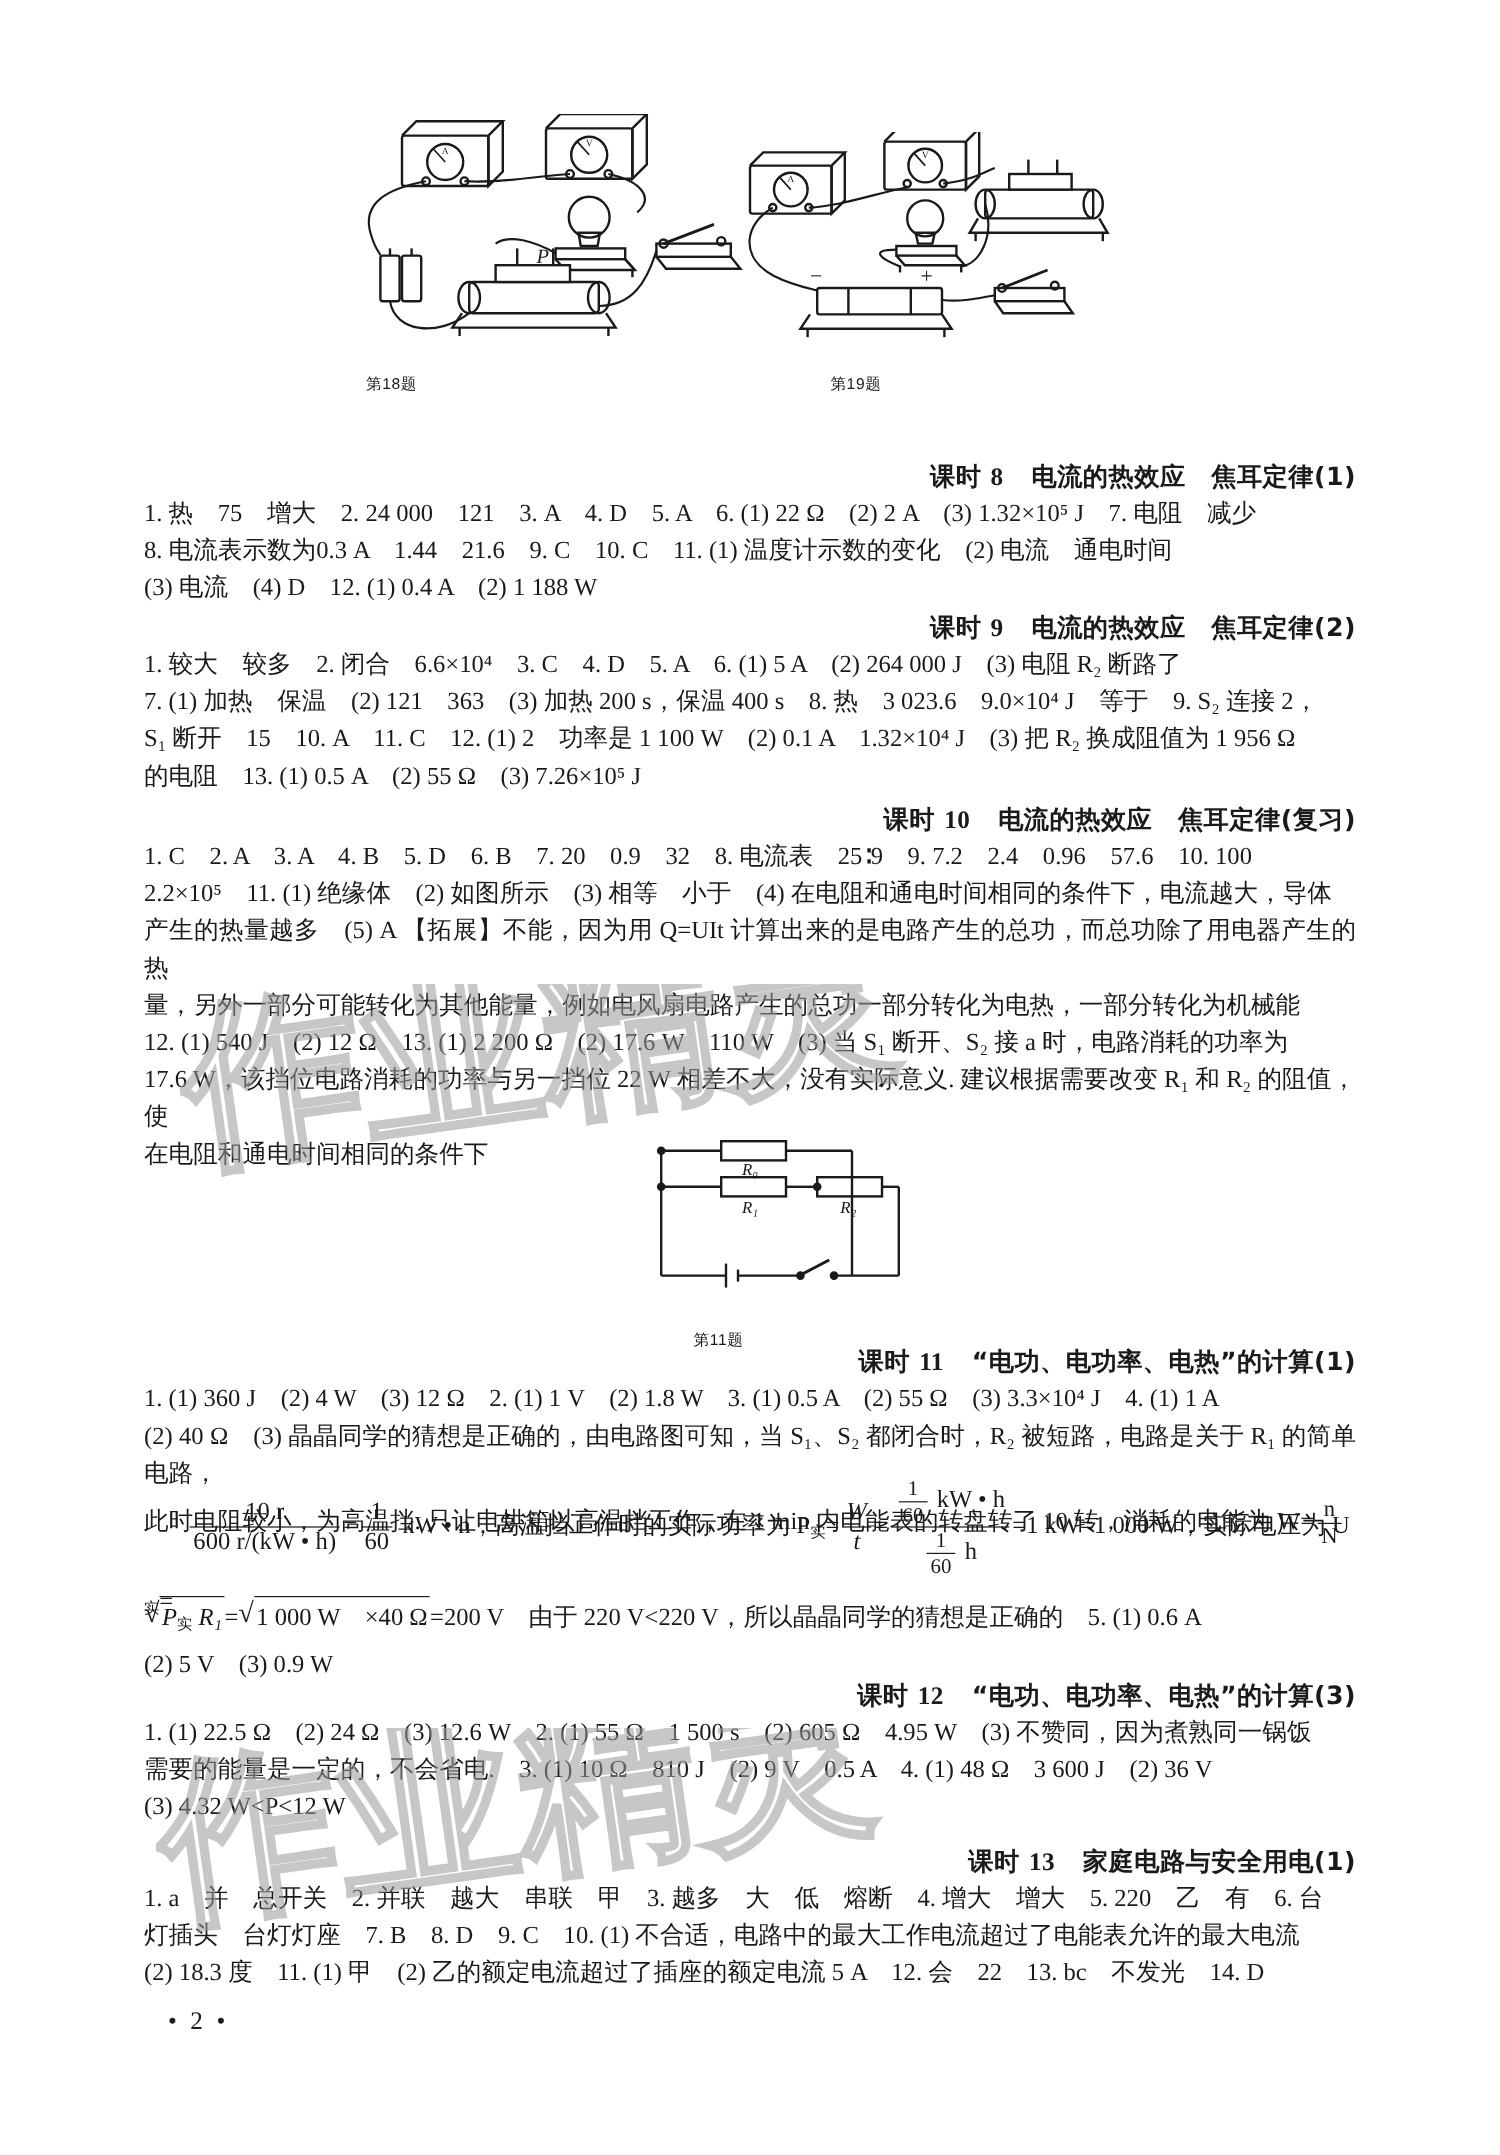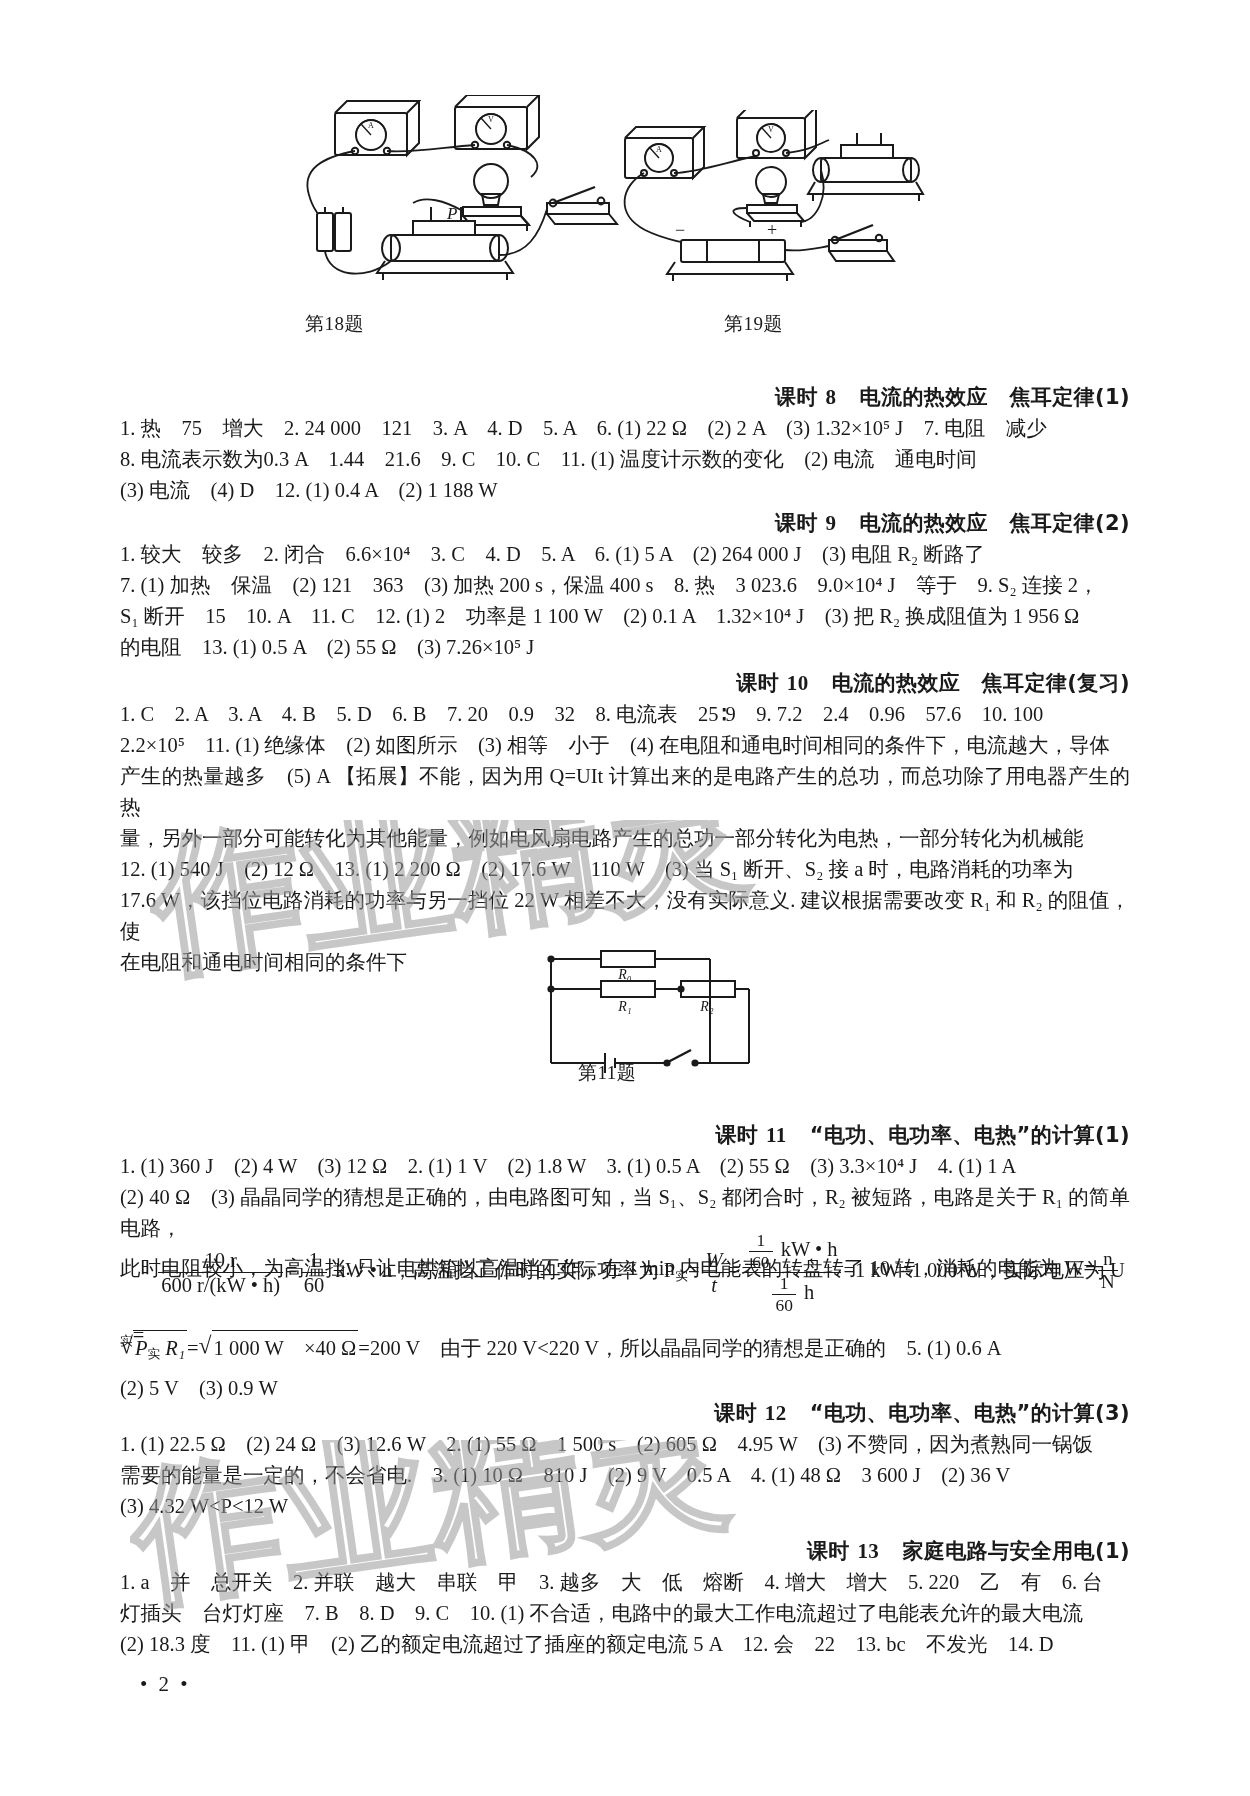--- a/index.html
+++ b/index.html
@@ -7,22 +7,22 @@
     width:1250px;height:1796px;position:relative;overflow:hidden;
     font-family:"Liberation Serif","DejaVu Serif",serif;
     color:#1a1a1a;
   }
   .page{position:absolute;left:0;top:0;width:1250px;height:1796px;}
 
   
   .figures{position:absolute;left:120px;top:95px;width:1010px;height:245px;}
   .fig{position:absolute;}
   .figcap{
-    position:absolute;font-size:19px;letter-spacing:.5px;
-    font-family:Liberation Serif, serif;
+    position:absolute;font-size:13px;letter-spacing:.5px;
+    font-family:Liberation Sans, sans-serif;
   }
 
   
   .heading{
     text-align:right;font-weight:bold;font-size:21px;
     font-family:"DejaVu Sans","Liberation Sans",sans-serif;
     letter-spacing:.4px;margin:0;padding:2px 0 3px 0;white-space:nowrap;
   }
   .heading .num{font-family:"Liberation Serif",serif;font-weight:bold;}
 
@@ -184,21 +184,21 @@
         <path d="M171 43 C196 40 204 34 214 30" stroke-width="1.8"></path>
         <path d="M170 140 C188 142 202 138 214 136" stroke-width="1.8"></path>
         <path d="M206 60 C214 86 202 110 186 112" stroke-width="1.8"></path>
         <path d="M135 112 C120 106 108 98 132 98" stroke-width="1.8"></path>
       </g>
       <text x="60" y="126" font-size="18" font-family="Liberation Serif, serif" fill="#1a1a1a">−</text>
       <text x="152" y="126" font-size="18" font-family="Liberation Serif, serif" fill="#1a1a1a">+</text>
     </svg>
 
     <div class="figcap" style="left:185px;top:216px;">第18题</div>
-    <div class="figcap" style="left:604px;top:216px;">第19题</div>
+    <div class="figcap" style="left:572px;top:216px;">第19题</div>
   </div>
 
   <div class="block" style="top:382px;">
     <p class="heading">
       <span>课时</span>
       <span class="num">8</span>
       <span>&nbsp;</span>
       <span>电流的热效应　焦耳定律(1)</span>
     </p>
     <p>1. 热　75　增大　2. 24 000　121　3. A　4. D　5. A　6. (1) 22 Ω　(2) 2 A　(3) 1.32×10⁵ J　7. 电阻　减少</p>
@@ -263,21 +263,21 @@
       <line x1="110" y1="118" x2="160" y2="118"></line>
       <circle cx="162" cy="118" r="2.6" fill="#1a1a1a"></circle>
       <line x1="163" y1="117" x2="186" y2="105" stroke-width="2.4"></line>
       <circle cx="190" cy="118" r="2.6" fill="#1a1a1a"></circle>
       <line x1="190" y1="118" x2="244" y2="118"></line>
     </g>
     <text x="120" y="34" font-size="14" font-style="italic" text-anchor="middle" font-family="Liberation Serif, serif" fill="#1a1a1a">R₀</text>
     <text x="120" y="66" font-size="14" font-style="italic" text-anchor="middle" font-family="Liberation Serif, serif" fill="#1a1a1a">R₁</text>
     <text x="202" y="66" font-size="14" font-style="italic" text-anchor="middle" font-family="Liberation Serif, serif" fill="#1a1a1a">R₂</text>
   </svg>
-  <div class="figcap" style="left:578px;top:1060px;">第11题</div>
+  <div class="figcap" style="left:578px;top:1108px;">第11题</div>
 
   <div class="block" style="top:1120px;">
     <p class="heading">
       <span>课时</span>
       <span class="num">11</span>
       <span>&nbsp;</span>
       <span>“电功、电功率、电热”的计算(1)</span>
     </p>
     <p>1. (1) 360 J　(2) 4 W　(3) 12 Ω　2. (1) 1 V　(2) 1.8 W　3. (1) 0.5 A　(2) 55 Ω　(3) 3.3×10⁴ J　4. (1) 1 A</p>
     <p>(2) 40 Ω　(3) 晶晶同学的猜想是正确的，由电路图可知，当 S₁、S₂ 都闭合时，R₂ 被短路，电路是关于 R₁ 的简单电路，</p>

